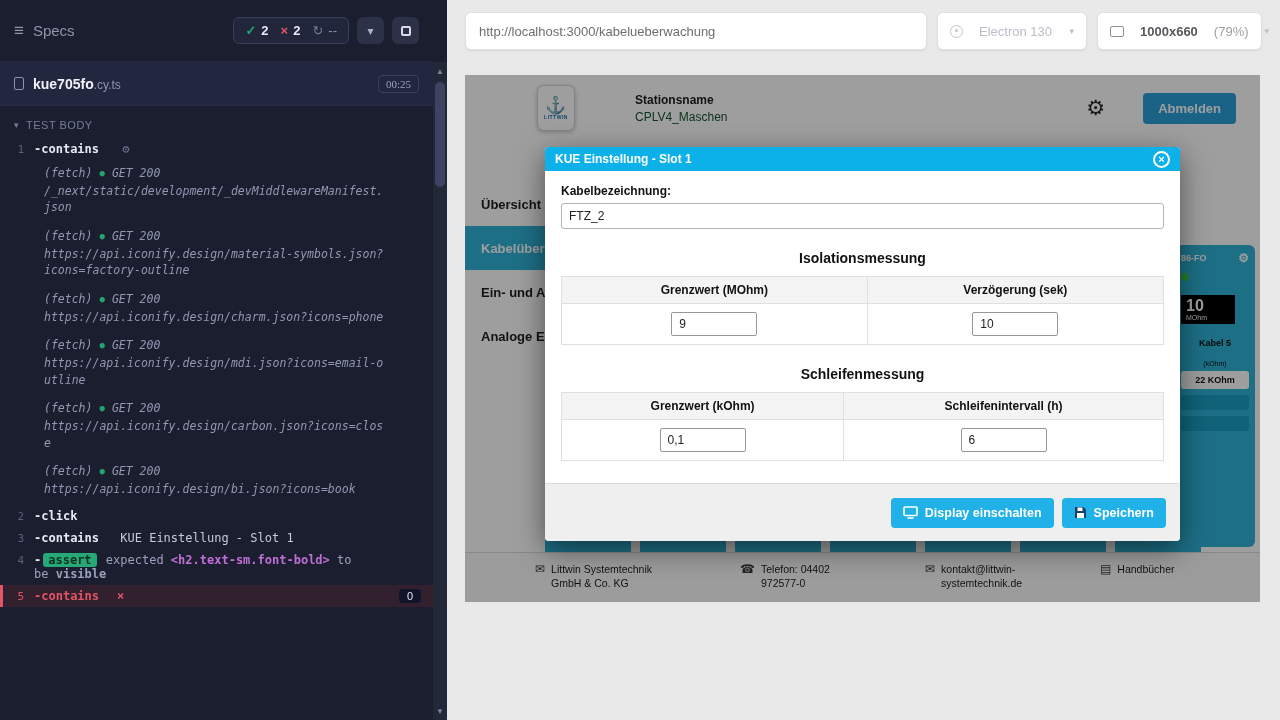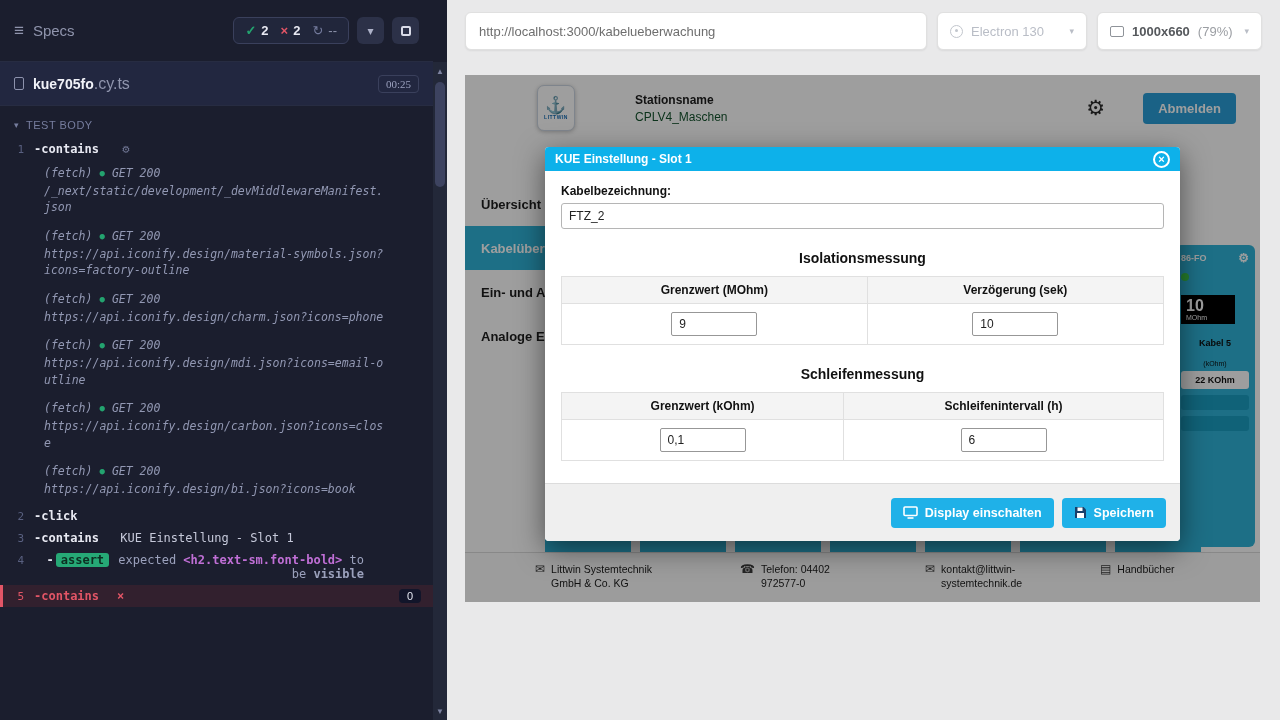--- a/index.html
+++ b/index.html
@@ -19,36 +19,36 @@
   .st .ic-fail { color:#e25566; font-weight:bold; }
   .st .ic-pend { color:#737a9c; font-weight:normal; }
   .st .pend-count { color:#9095ad; font-weight:normal; }
   .hdr-btn { width:27px; height:27px; margin-left:8px; border-radius:6px; background:#2c3148;
     display:flex; align-items:center; justify-content:center; color:#aeb2c9; font-size:12px; cursor:pointer; }
   .stop-sq { width:10px; height:10px; border:2px solid #d9dbe8; border-radius:2px; }
 
   .spec-row { height:44px; display:flex; align-items:center; padding:0 14px; background:#222740; border-bottom:1px solid #272c42; }
   .doc-icon { width:10px; height:13px; border:1.5px solid #8d92ad; border-radius:2px; margin-right:9px; }
   .spec-name { font-size:14px; color:#f1f2f8; font-weight:bold; }
-  .spec-ext { font-size:16px; color:#9095ad; font-weight:normal; font-style:normal; }
+  .spec-ext { font-size:12px; color:#9095ad; font-weight:normal; font-style:normal; }
   .duration { margin-left:auto; font-size:11px; color:#9aa0bd; border:1px solid #3a405c; border-radius:4px; padding:2px 7px;font-family:Liberation Serif, serif; }
 
   .section-head { display:flex; align-items:center; gap:7px; padding:13px 14px 7px; color:#767d9e;
     font-size:11px; letter-spacing:0.5px; }
   .section-head .caret { font-size:9px; color:#767d9e; }
 
   .cmd-list { font-family:"DejaVu Sans Mono", monospace; font-size:12px; color:#9ba1bc; }
   .cmd { display:flex; padding:4px 12px 4px 0; align-items:flex-start; cursor:pointer; }
   .cmd .num { flex:none; width:34px; text-align:right; padding-right:10px; font-size:11px; color:#596080; padding-top:1px; }
   .cmd .body { flex:1; min-width:0; }
   .dash { color:#e8e9f2; font-weight:bold; }
   .cmd-name { color:#e8e9f2; font-weight:bold; }
   .cmd-gear { color:#6e7492; margin-left:16px; font-size:12px; }
   .cmd-arg { color:#c6c9da; margin-left:14px; }
-  .assert-body { max-width:330px;text-align:right; }
+  .assert-body { max-width:330px; }
   .pill { background:#26a976; color:#0d2f22; font-weight:bold; border-radius:3px; padding:0 5px; margin:0 2px; }
   .sel { color:#c06fd6; font-weight:bold; }
   .bold-gray { font-weight:bold; }
   .cmd.failed { background:#32202e; border-left:3px solid #e25566; padding-left:0; }
   .cmd.failed .num { width:31px; color:#e25566; }
   .cmd.failed .cmd-name, .cmd.failed .dash { color:#e25566; }
   .fail-mark { color:#e25566; margin-left:18px; font-weight:bold; }
   .fail-badge { margin-left:auto; background:#12152a; color:#e3e5f0; font-size:11px;
     border-radius:4px; padding:1px 8px; font-family:"Liberation Sans",sans-serif; }
 
@@ -62,21 +62,21 @@
     display:flex; align-items:center; justify-content:center; cursor:pointer; }
   .scroll-arrow.up { top:2px; } .scroll-arrow.down { bottom:2px; }
   .scroll-thumb { position:absolute; left:2px; width:10px; top:20px; height:105px; background:#3d4360; border-radius:5px; cursor:pointer; }
 
   
   .main { position:absolute; left:447px; top:0; width:833px; height:720px; background:#e9e9ea; }
   .topbar { position:absolute; left:18px; right:18px; top:12px; height:38px; display:flex; gap:10px; }
   .urlbar { flex:1; background:#fff; border:1px solid #e0e0e0; border-radius:6px; display:flex; align-items:center;
     padding:0 13px; color:#6e6e6e; font-size:13px; box-shadow:0 1px 2px rgba(0,0,0,.07); cursor:text; }
   .selector { background:#fff; border:1px solid #e0e0e0; border-radius:6px; display:flex; align-items:center;
-    gap:8px; padding:0 12px; font-size:13px; box-shadow:0 1px 2px rgba(0,0,0,.07); cursor:pointer; }
+    gap:16px; padding:0 12px; font-size:13px; box-shadow:0 1px 2px rgba(0,0,0,.07); cursor:pointer; }
   .sel-browser { width:150px; color:#b9bdc6; }
   .sel-viewport { width:165px; }
   .atom { width:13px; height:13px; border:1.6px solid #c2c6cd; border-radius:50%; position:relative; flex:none; }
   .atom::after { content:""; position:absolute; left:3.5px; top:3.5px; width:3px; height:3px; border-radius:50%; background:#c2c6cd; }
   .vp-icon { width:14px; height:11px; border:1.6px solid #8f9399; border-radius:2px; flex:none; }
   .vp-size { color:#55585c; font-weight:bold; }
   .vp-zoom { color:#9b9ea3; }
   .chev { color:#b9bdc6; font-size:9px; margin-left:auto; }
 
   .aut { position:absolute; left:18px; top:75px; width:795px; height:527px; background:#fff; overflow:hidden; }

